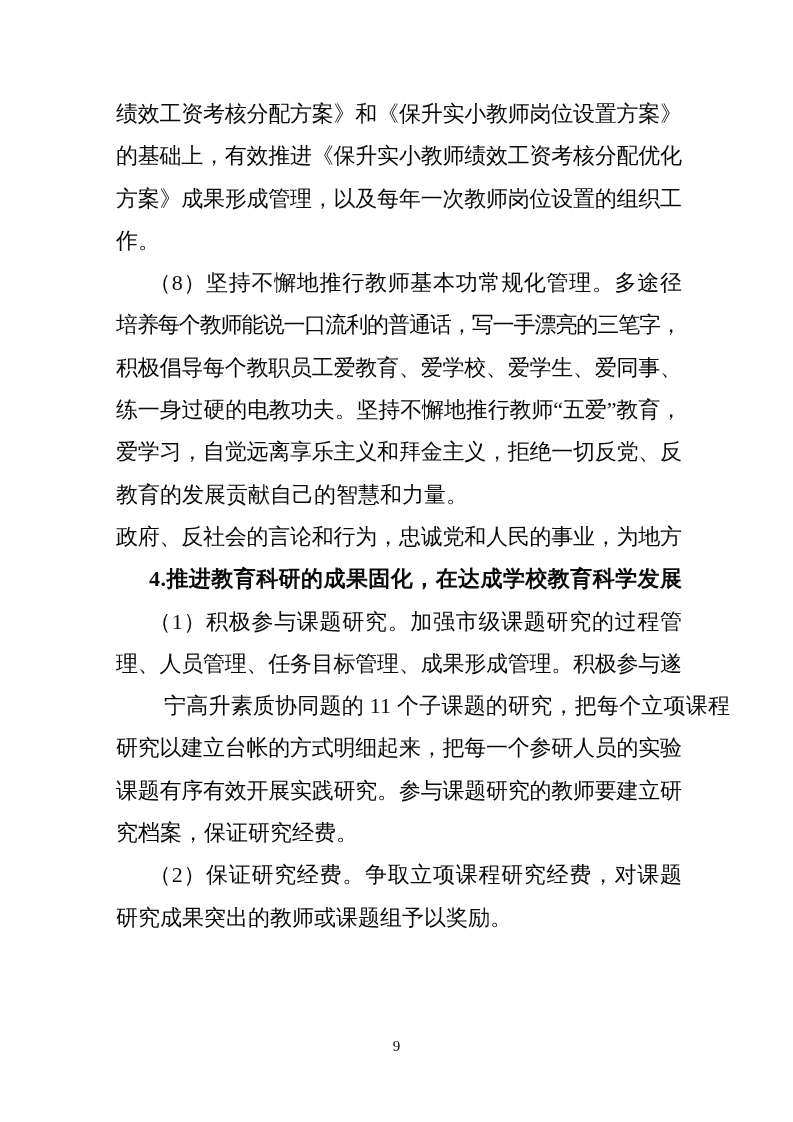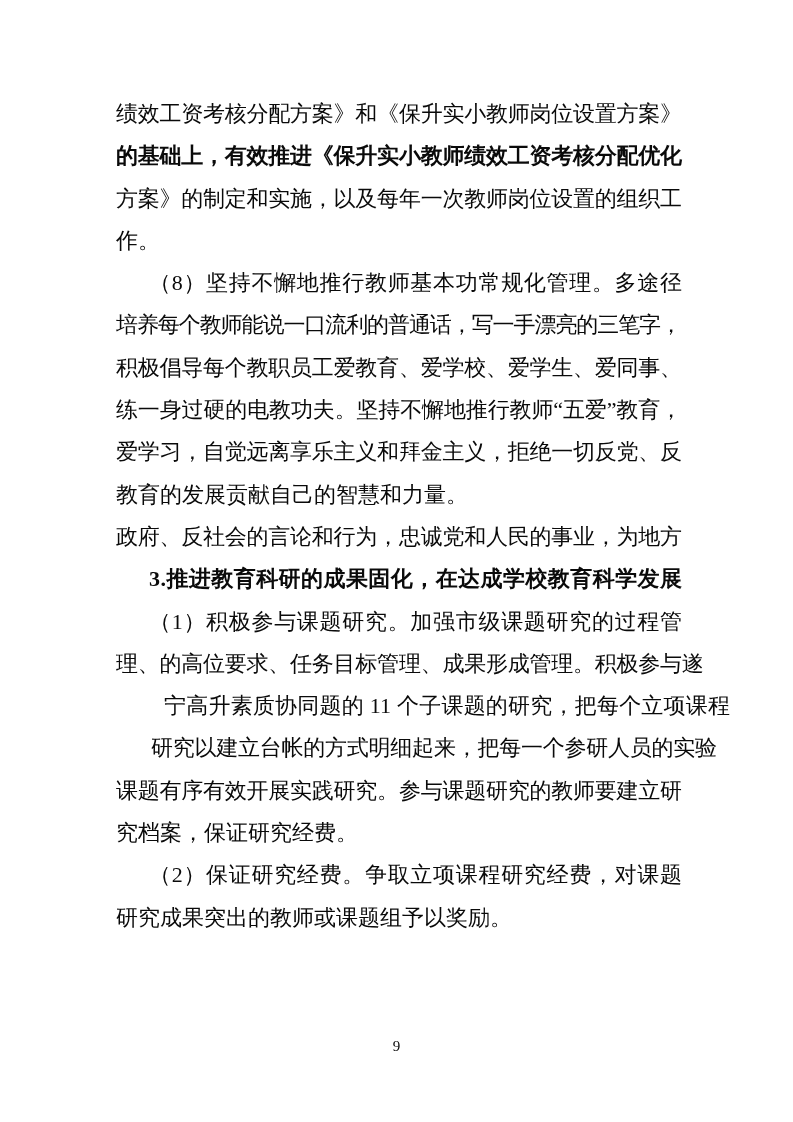--- a/index.html
+++ b/index.html
@@ -47,34 +47,34 @@
     line-height: 20px;
     color: #0a0a0a;
   }
 </style>
 </head>
 <body>
 
 <div class="page">
   <div class="text-area">
       <div class="line"><span style="letter-spacing: -0.24px;">绩效工资考核分配方案》和《保升实小教师岗位设置方案》</span></div>
-      <div class="line"><span style="letter-spacing: -0.24px; font-weight: bold;">的基础上，有效推进《保升实小教师绩效工资考核分配优化</span></div>
-      <div class="line"><span style="letter-spacing: -0.24px;">方案》的制定和实施，以及每年一次教师岗位设置的组织工</span></div>
+      <div class="line"><span style="letter-spacing: -0.24px;">的基础上，有效推进《保升实小教师绩效工资考核分配优化</span></div>
+      <div class="line"><span style="letter-spacing: -0.24px;">方案》成果形成管理，以及每年一次教师岗位设置的组织工</span></div>
       <div class="line"><span>作。</span></div>
       <div class="line indent"><span style="letter-spacing: 0.695652px;">（8）坚持不懈地推行教师基本功常规化管理。多途径</span></div>
       <div class="line"><span style="letter-spacing: -1.07692px;">培养每个教师能说一口流利的普通话，写一手漂亮的三笔字，</span></div>
       <div class="line"><span style="letter-spacing: -0.24px;">积极倡导每个教职员工爱教育、爱学校、爱学生、爱同事、</span></div>
       <div class="line"><span style="letter-spacing: -0.135817px;">练一身过硬的电教功夫。坚持不懈地推行教师“五爱”教育，</span></div>
       <div class="line"><span style="letter-spacing: -0.24px;">爱学习，自觉远离享乐主义和拜金主义，拒绝一切反党、反</span></div>
       <div class="line"><span>教育的发展贡献自己的智慧和力量。</span></div>
       <div class="line"><span style="letter-spacing: -0.24px;">政府、反社会的言论和行为，忠诚党和人民的事业，为地方</span></div>
-      <div class="line indent bold"><span style="letter-spacing: 0.4375px;">3.推进教育科研的成果固化，在达成学校教育科学发展</span></div>
+      <div class="line indent bold"><span style="letter-spacing: 0.4375px;">4.推进教育科研的成果固化，在达成学校教育科学发展</span></div>
       <div class="line indent"><span style="letter-spacing: 0.695652px;">（1）积极参与课题研究。加强市级课题研究的过程管</span></div>
-      <div class="line"><span style="letter-spacing: -0.24px;">理、的高位要求、任务目标管理、成果形成管理。积极参与遂</span></div>
+      <div class="line"><span style="letter-spacing: -0.24px;">理、人员管理、任务目标管理、成果形成管理。积极参与遂</span></div>
       <div class="line"><span style="letter-spacing: 0.215278px; margin-left: 48px;">宁高升素质协同题的 11 个子课题的研究，把每个立项课程</span></div>
-      <div class="line"><span style="letter-spacing: -0.24px; margin-left: 35px;">研究以建立台帐的方式明细起来，把每一个参研人员的实验</span></div>
+      <div class="line"><span style="letter-spacing: -0.24px;">研究以建立台帐的方式明细起来，把每一个参研人员的实验</span></div>
       <div class="line"><span style="letter-spacing: -0.24px;">课题有序有效开展实践研究。参与课题研究的教师要建立研</span></div>
       <div class="line"><span>究档案，保证研究经费。</span></div>
       <div class="line indent"><span style="letter-spacing: 0.695652px;">（2）保证研究经费。争取立项课程研究经费，对课题</span></div>
       <div class="line"><span>研究成果突出的教师或课题组予以奖励。</span></div>
     </div>
   <div class="page-number">9</div>
 </div>
 
 </body></html>

